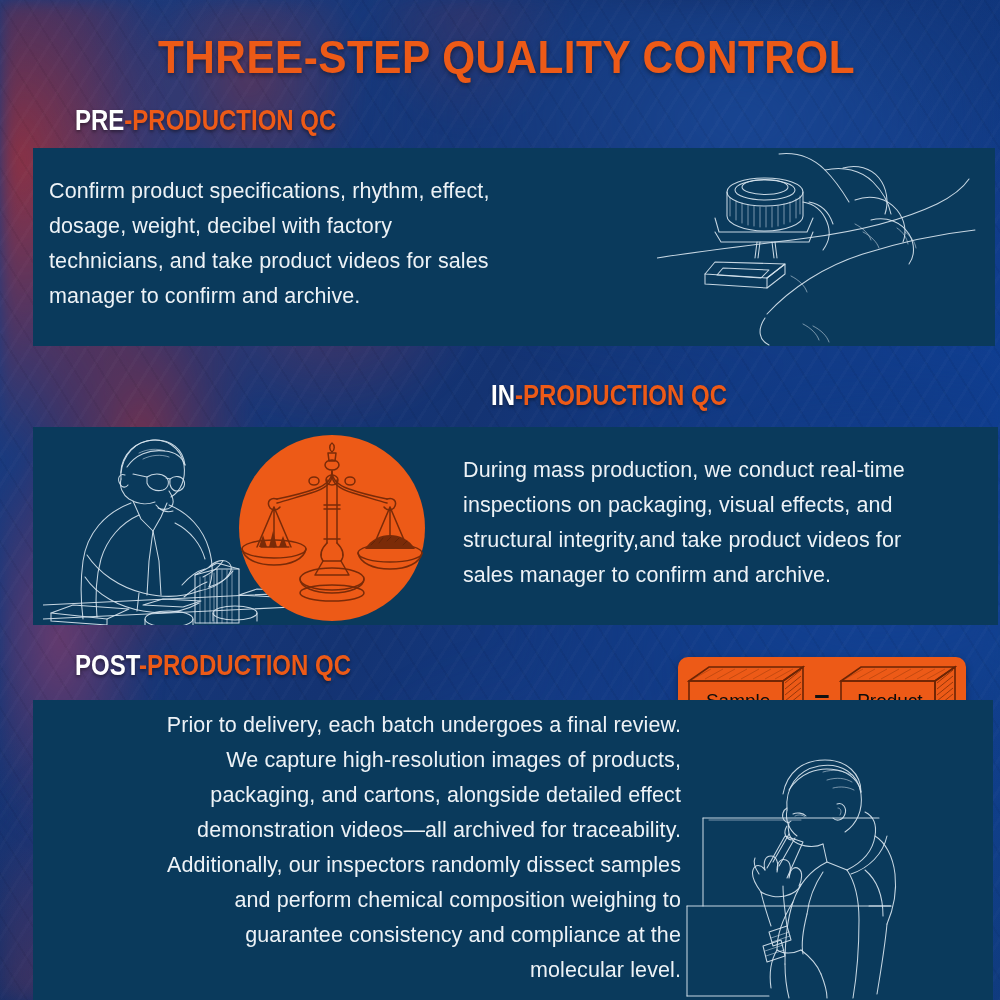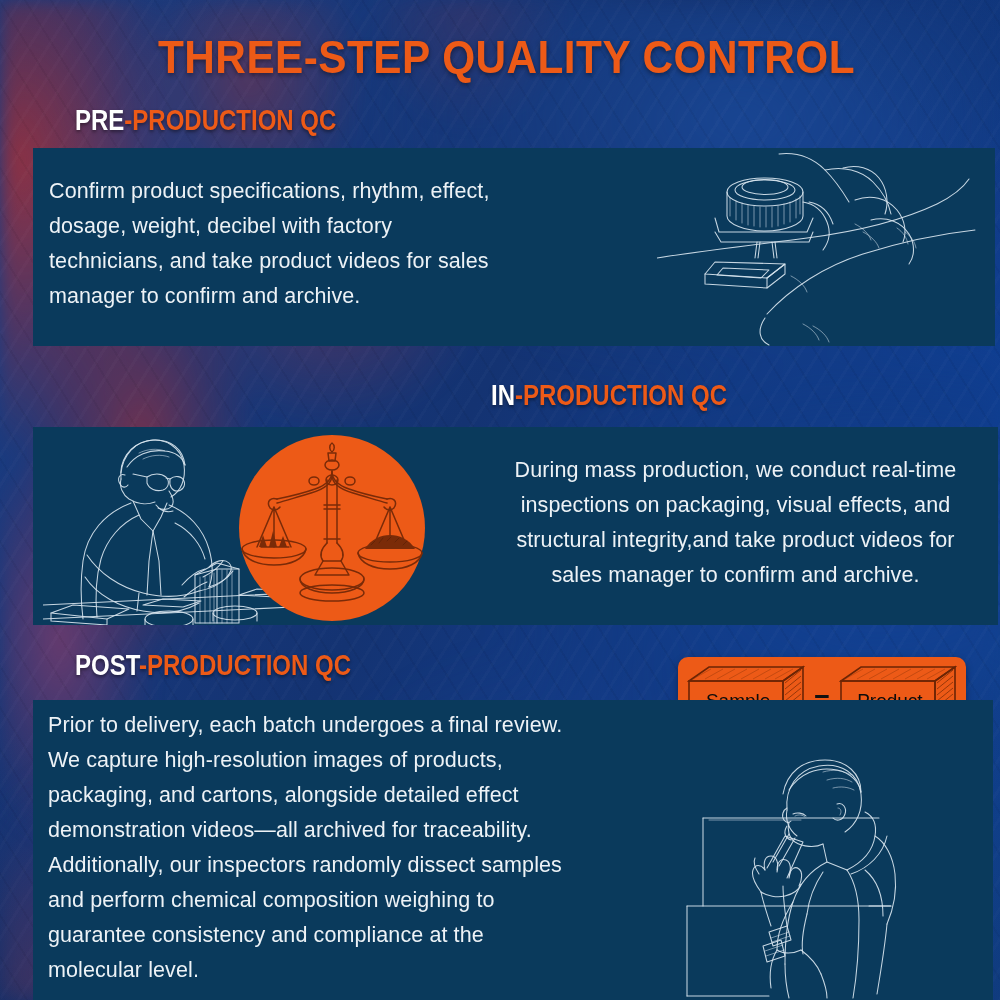--- a/index.html
+++ b/index.html
@@ -197,21 +197,21 @@
     <div class="body-text" style="left:16px; top:26px; width:600px;">Confirm product specifications, rhythm, effect,
 dosage, weight, decibel with factory
 technicians, and take product videos for sales
 manager to confirm and archive.</div>
   </div>
 
   <div class="sec-head" style="left:478px; top:378px;">
     <span class="w">IN</span><span class="o">-PRODUCTION QC</span>
   </div>
 
-  <div class="panel" style="left:20px; top:427px; width:965px; height:198px;text-align:center;">
+  <div class="panel" style="left:20px; top:427px; width:965px; height:198px;">
 
     <div style="position:absolute; left:10px; top:0px; width:250px; height:198px;">
       <svg width="250" height="198" viewBox="0 0 250 198">
 
         <path class="ln" d="M78 52 C76 34 86 18 104 14 C122 10 138 20 141 38 C143 52 138 64 128 70"></path>
         <path class="ln" d="M78 52 C76 60 80 68 86 72 C94 77 104 78 112 75"></path>
 
         <path class="ln" d="M78 46 C80 28 92 14 110 13 C128 12 140 22 142 38"></path>
         <path class="ln" d="M84 40 C92 28 106 22 122 24 C132 25 139 30 142 38"></path>
         <path class="ln-t" d="M96 26 C104 22 114 21 122 24"></path>
@@ -431,21 +431,21 @@
         <path class="ln" d="M138 126 C140 118 144 116 148 119 C152 122 151 130 148 136"></path>
         <path class="ln" d="M110 142 C116 146 126 148 134 146 C142 144 148 140 150 134"></path>
 
         <path class="ln" d="M116 118 L134 86 L152 92 L136 128"></path>
         <path class="ln" d="M122 112 L138 84"></path>
         <path class="ln" d="M128 116 L144 88"></path>
         <path class="ln" d="M108 124 C104 118 102 112 104 108"></path>
       </svg>
     </div>
 
-    <div class="body-text" style="left:15px; top:8px; width:640px;">Prior to delivery, each batch undergoes a final review.
+    <div class="body-text" style="left:8px; top:8px; width:640px;text-align:right;">Prior to delivery, each batch undergoes a final review.
 We capture high-resolution images of products,
 packaging, and cartons, alongside detailed effect
 demonstration videos—all archived for traceability.
 Additionally, our inspectors randomly dissect samples
 and perform chemical composition weighing to
 guarantee consistency and compliance at the
 molecular level.</div>
   </div>
 
 </div>

